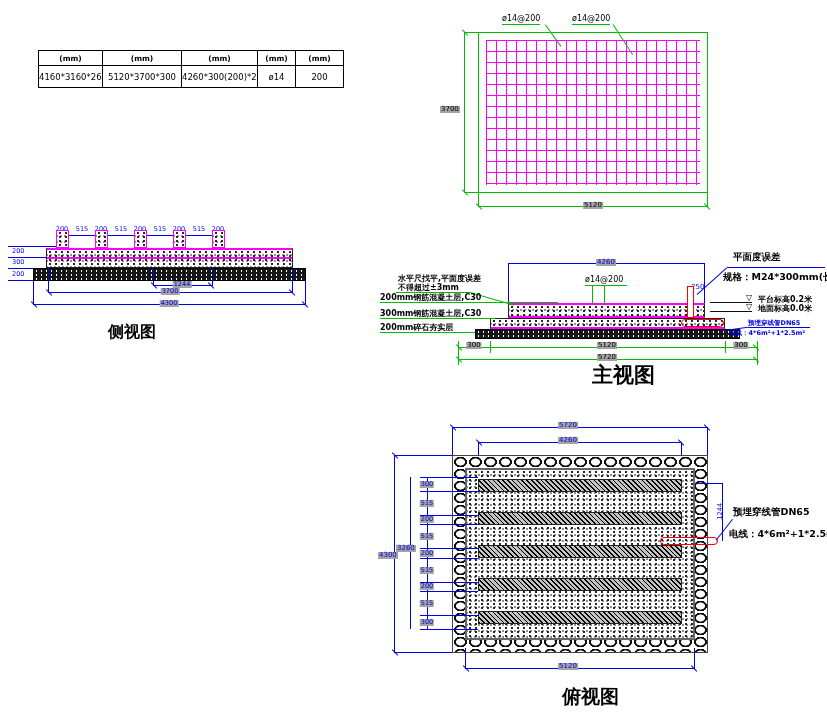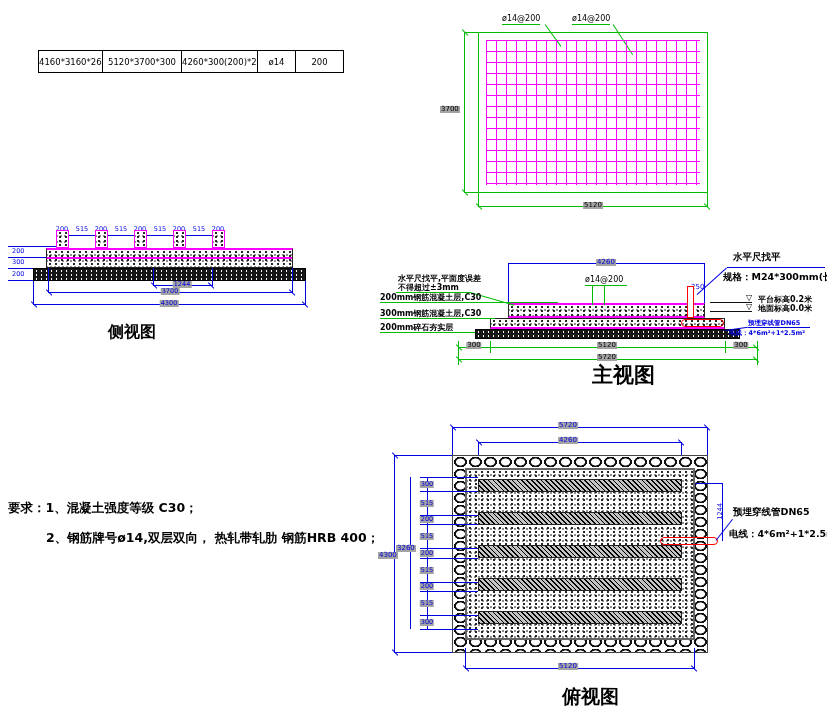--- a/index.html
+++ b/index.html
@@ -46,20 +46,27 @@
 
   <table class="spec">
     <colgroup>
         <col style="width:64px">
         <col style="width:79px">
         <col style="width:76px">
         <col style="width:38px">
         <col style="width:48px">
       </colgroup>
     <tbody>
+    <tr class="urow">
+      <td>(mm)</td>
+      <td>(mm)</td>
+      <td>(mm)</td>
+      <td>(mm)</td>
+      <td>(mm)</td>
+    </tr>
     <tr class="vrow">
       <td>4160*3160*2600</td>
       <td>5120*3700*300</td>
       <td>4260*300(200)*200</td>
       <td>ø14</td>
       <td>200</td>
     </tr>
   </tbody>
     </table>
 
@@ -133,21 +140,21 @@
   <div class="lbl f8 black bold" style="left:398px;top:275px">水平尺找平,平面度误差</div>
   <div class="lbl f8 black bold" style="left:398px;top:284px">不得超过±3mm</div>
   <div class="ln h g" style="left:396px;top:292px;width:74px"></div>
   <div class="diag g" style="left:470px;top:292px;width:46px;transform:rotate(16deg)"></div>
   <div class="lbl f8 black bold" style="left:380px;top:294px">200mm钢筋混凝土层,C30</div>
   <div class="ln h g" style="left:380px;top:302px;width:178px"></div>
   <div class="lbl f8 black bold" style="left:380px;top:310px">300mm钢筋混凝土层,C30</div>
   <div class="ln h g" style="left:380px;top:318px;width:115px"></div>
   <div class="lbl f8 black bold" style="left:380px;top:324px">200mm碎石夯实层</div>
   <div class="ln h g" style="left:380px;top:332px;width:95px"></div>
-  <div class="lbl f9 black bold" style="left:733px;top:252px">水平尺找平</div>
+  <div class="lbl f9 black bold" style="left:733px;top:252px">平面度误差</div>
   <div class="ln h b" style="left:727px;top:267px;width:98px"></div>
   <div class="diag b" style="left:697px;top:294px;width:40px;transform:rotate(-42deg)"></div>
   <div class="lbl f9 black bold" style="left:723px;top:272px">规格：M24*300mm(长)</div>
   <div class="ln h k" style="left:710px;top:302px;width:42px;height:1px"></div>
   <div class="lbl f8 black" style="left:746px;top:294px">▽</div>
   <div class="lbl f8 black bold" style="left:758px;top:296px">平台标高0.2米</div>
   <div class="ln h k" style="left:710px;top:311px;width:42px;height:1px"></div>
   <div class="lbl f8 black" style="left:746px;top:303px">▽</div>
   <div class="lbl f8 black bold" style="left:758px;top:305px">地面标高0.0米</div>
   <div class="diag b" style="left:725px;top:330px;width:23px;transform:rotate(-8deg)"></div>
@@ -161,22 +168,20 @@
   <div class="ln h g htick" style="left:458px;top:347px;width:299px"></div>
   <div class="lbl f7 black wbg ctr" style="left:474px;top:342px">300</div>
   <div class="lbl f7 black wbg ctr" style="left:607px;top:342px">5120</div>
   <div class="lbl f7 black wbg ctr" style="left:741px;top:342px">300</div>
   <div class="ln v g" style="left:458px;top:353px;height:12px"></div>
   <div class="ln v g" style="left:757px;top:353px;height:12px"></div>
   <div class="ln h g htick" style="left:458px;top:359px;width:299px"></div>
   <div class="lbl f7 black wbg ctr" style="left:607px;top:354px">5720</div>
   <div class="title" style="left:592px;top:365px;font-size:21px">主视图</div>
 
-  <div class="lbl bold" style="left:8px;top:502px;font-size:12.5px">要求：1、混凝土强度等级 C30；</div>
-  <div class="lbl bold" style="left:46px;top:532px;font-size:12.5px">2、钢筋牌号ø14,双层双向， 热轧带轧肋  钢筋HRB 400；</div>
 
   <div class="ln v b" style="left:452px;top:427px;height:28px"></div>
   <div class="ln v b" style="left:707px;top:427px;height:28px"></div>
   <div class="ln h b htick" style="left:452px;top:427px;width:256px"></div>
   <div class="lbl f7 blue wbg ctr" style="left:568px;top:422px">5720</div>
   <div class="ln v b" style="left:478px;top:442px;height:26px"></div>
   <div class="ln v b" style="left:681px;top:442px;height:26px"></div>
   <div class="ln h b htick" style="left:478px;top:442px;width:204px"></div>
   <div class="lbl f7 blue wbg ctr" style="left:568px;top:437px">4260</div>
   <div class="abs cobble" style="left:452px;top:455px;width:256px;height:198px;border:1px solid #444"></div>

